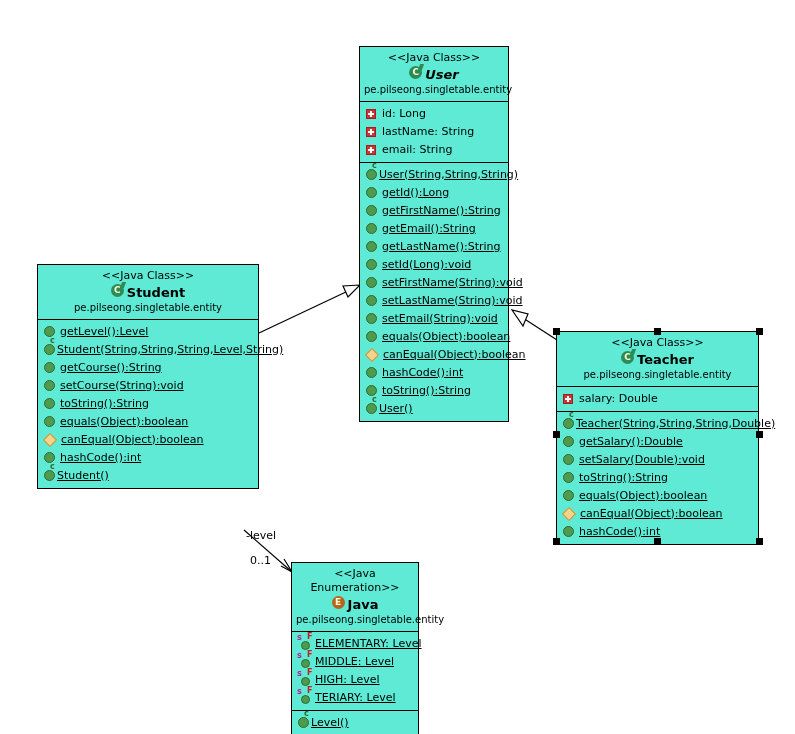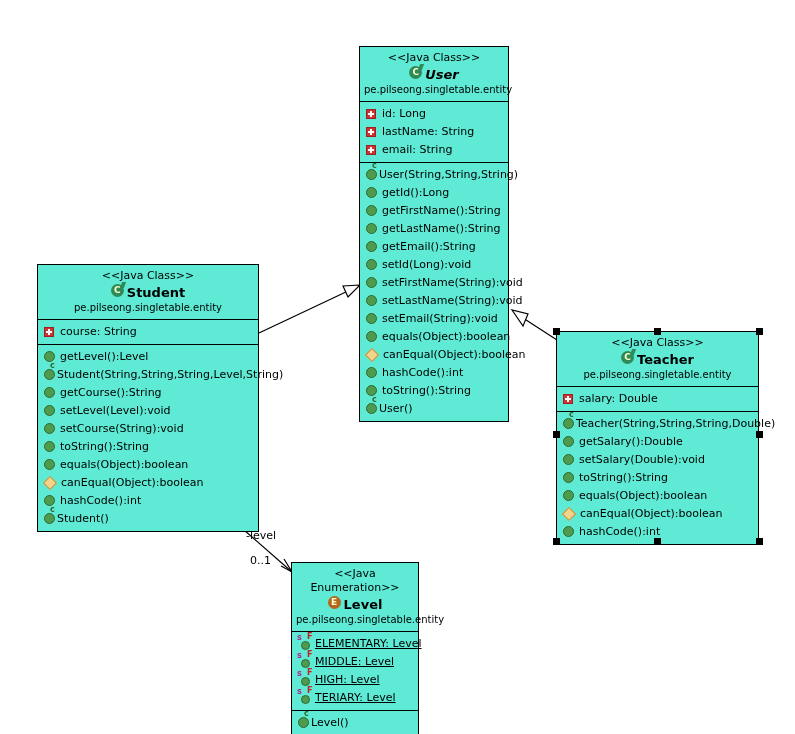--- a/index.html
+++ b/index.html
@@ -66,21 +66,21 @@
     display: block;
     font-size: 10px;
     color: #000000;
     line-height: 14px;
   }
 
   .compartment {
     padding: 3px 0 3px 0;
     border-bottom: 1px solid #000000;
   }
-  .compartment.last { border-bottom: none; }
+  .compartment.last { border-bottom: none; text-decoration: underline; }
 
   .member {
     display: block;
     white-space: nowrap;
     line-height: 18px;
     height: 18px;
     padding-left: 5px;
     font-size: 11px;
     color: #000000;
   }
@@ -297,50 +297,46 @@
     </div>
     <div class="compartment">
       <span class="member"><span class="ic ic-field-private"></span><span class="mtext">id: Long</span></span>
       <span class="member"><span class="ic ic-field-private"></span><span class="mtext">lastName: String</span></span>
       <span class="member"><span class="ic ic-field-private"></span><span class="mtext">email: String</span></span>
     </div>
     <div class="compartment last">
       <span class="member"><span class="ic ic-constructor"></span><span class="mtext">User(String,String,String)</span></span>
       <span class="member"><span class="ic ic-method-public"></span><span class="mtext">getId():Long</span></span>
       <span class="member"><span class="ic ic-method-public"></span><span class="mtext">getFirstName():String</span></span>
+      <span class="member"><span class="ic ic-method-public"></span><span class="mtext">getEmail():String</span></span>
       <span class="member"><span class="ic ic-method-public"></span><span class="mtext">getLastName():String</span></span>
-      <span class="member"><span class="ic ic-method-public"></span><span class="mtext">getEmail():String</span></span>
       <span class="member"><span class="ic ic-method-public"></span><span class="mtext">setId(Long):void</span></span>
       <span class="member"><span class="ic ic-method-public"></span><span class="mtext">setFirstName(String):void</span></span>
       <span class="member"><span class="ic ic-method-public"></span><span class="mtext">setLastName(String):void</span></span>
       <span class="member"><span class="ic ic-method-public"></span><span class="mtext">setEmail(String):void</span></span>
       <span class="member"><span class="ic ic-method-public"></span><span class="mtext">equals(Object):boolean</span></span>
       <span class="member"><span class="ic ic-method-protected"></span><span class="mtext">canEqual(Object):boolean</span></span>
       <span class="member"><span class="ic ic-method-public"></span><span class="mtext">hashCode():int</span></span>
       <span class="member"><span class="ic ic-method-public"></span><span class="mtext">toString():String</span></span>
       <span class="member"><span class="ic ic-constructor"></span><span class="mtext">User()</span></span>
     </div>
   </div>
 
   <div class="uml-box" id="box-student" style="left:37px; top:264px; width:222px;">
     <div class="box-header">
       <span class="stereotype">&lt;&lt;Java Class&gt;&gt;</span>
       <span class="class-name-line">
         <span class="ic ic-class"></span><span class="class-name">Student</span>
       </span>
       <span class="package-line">pe.pilseong.singletable.entity</span>
     </div>
-    <div class="compartment">
-      <span class="member"><span class="ic ic-field-private"></span><span class="mtext">course: String</span></span>
-    </div>
     <div class="compartment last">
       <span class="member"><span class="ic ic-method-public"></span><span class="mtext">getLevel():Level</span></span>
       <span class="member"><span class="ic ic-constructor"></span><span class="mtext">Student(String,String,String,Level,String)</span></span>
       <span class="member"><span class="ic ic-method-public"></span><span class="mtext">getCourse():String</span></span>
-      <span class="member"><span class="ic ic-method-public"></span><span class="mtext">setLevel(Level):void</span></span>
       <span class="member"><span class="ic ic-method-public"></span><span class="mtext">setCourse(String):void</span></span>
       <span class="member"><span class="ic ic-method-public"></span><span class="mtext">toString():String</span></span>
       <span class="member"><span class="ic ic-method-public"></span><span class="mtext">equals(Object):boolean</span></span>
       <span class="member"><span class="ic ic-method-protected"></span><span class="mtext">canEqual(Object):boolean</span></span>
       <span class="member"><span class="ic ic-method-public"></span><span class="mtext">hashCode():int</span></span>
       <span class="member"><span class="ic ic-constructor"></span><span class="mtext">Student()</span></span>
     </div>
   </div>
 
   <div class="uml-box selected" id="box-teacher" style="left:556px; top:331px; width:203px;">
@@ -371,21 +367,21 @@
   <div class="sel-handle" style="left:553px; top:431px;"></div>
   <div class="sel-handle" style="left:756px; top:431px;"></div>
   <div class="sel-handle" style="left:553px; top:538px;"></div>
   <div class="sel-handle" style="left:654px; top:538px;"></div>
   <div class="sel-handle" style="left:756px; top:538px;"></div>
 
   <div class="uml-box" id="box-level" style="left:291px; top:562px; width:128px;">
     <div class="box-header">
       <span class="stereotype">&lt;&lt;Java Enumeration&gt;&gt;</span>
       <span class="class-name-line">
-        <span class="ic ic-enum"></span><span class="class-name">Level</span>
+        <span class="ic ic-enum"></span><span class="class-name">Java</span>
       </span>
       <span class="package-line">pe.pilseong.singletable.entity</span>
     </div>
     <div class="compartment">
       <span class="member static"><span class="ic ic-enum-const"><span class="s">s</span><span class="dot"></span><span class="f">F</span></span><span class="mtext">ELEMENTARY: Level</span></span>
       <span class="member static"><span class="ic ic-enum-const"><span class="s">s</span><span class="dot"></span><span class="f">F</span></span><span class="mtext">MIDDLE: Level</span></span>
       <span class="member static"><span class="ic ic-enum-const"><span class="s">s</span><span class="dot"></span><span class="f">F</span></span><span class="mtext">HIGH: Level</span></span>
       <span class="member static"><span class="ic ic-enum-const"><span class="s">s</span><span class="dot"></span><span class="f">F</span></span><span class="mtext">TERIARY: Level</span></span>
     </div>
     <div class="compartment last">

